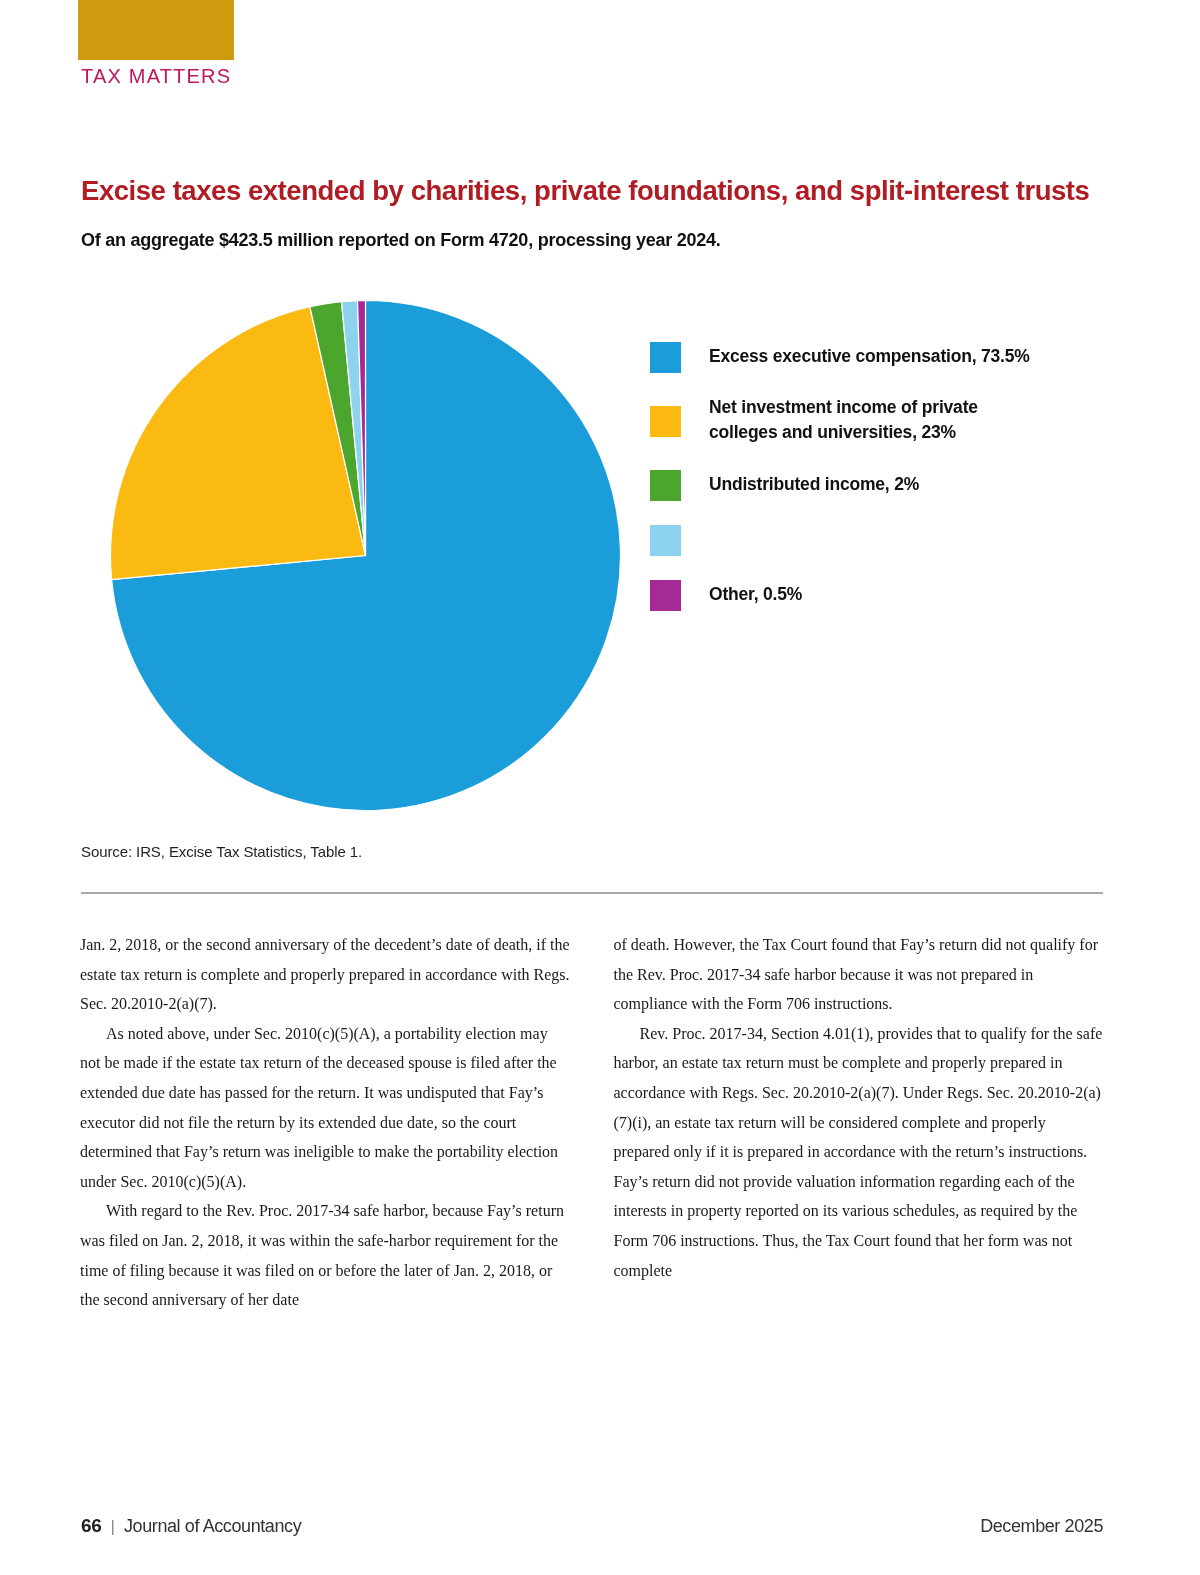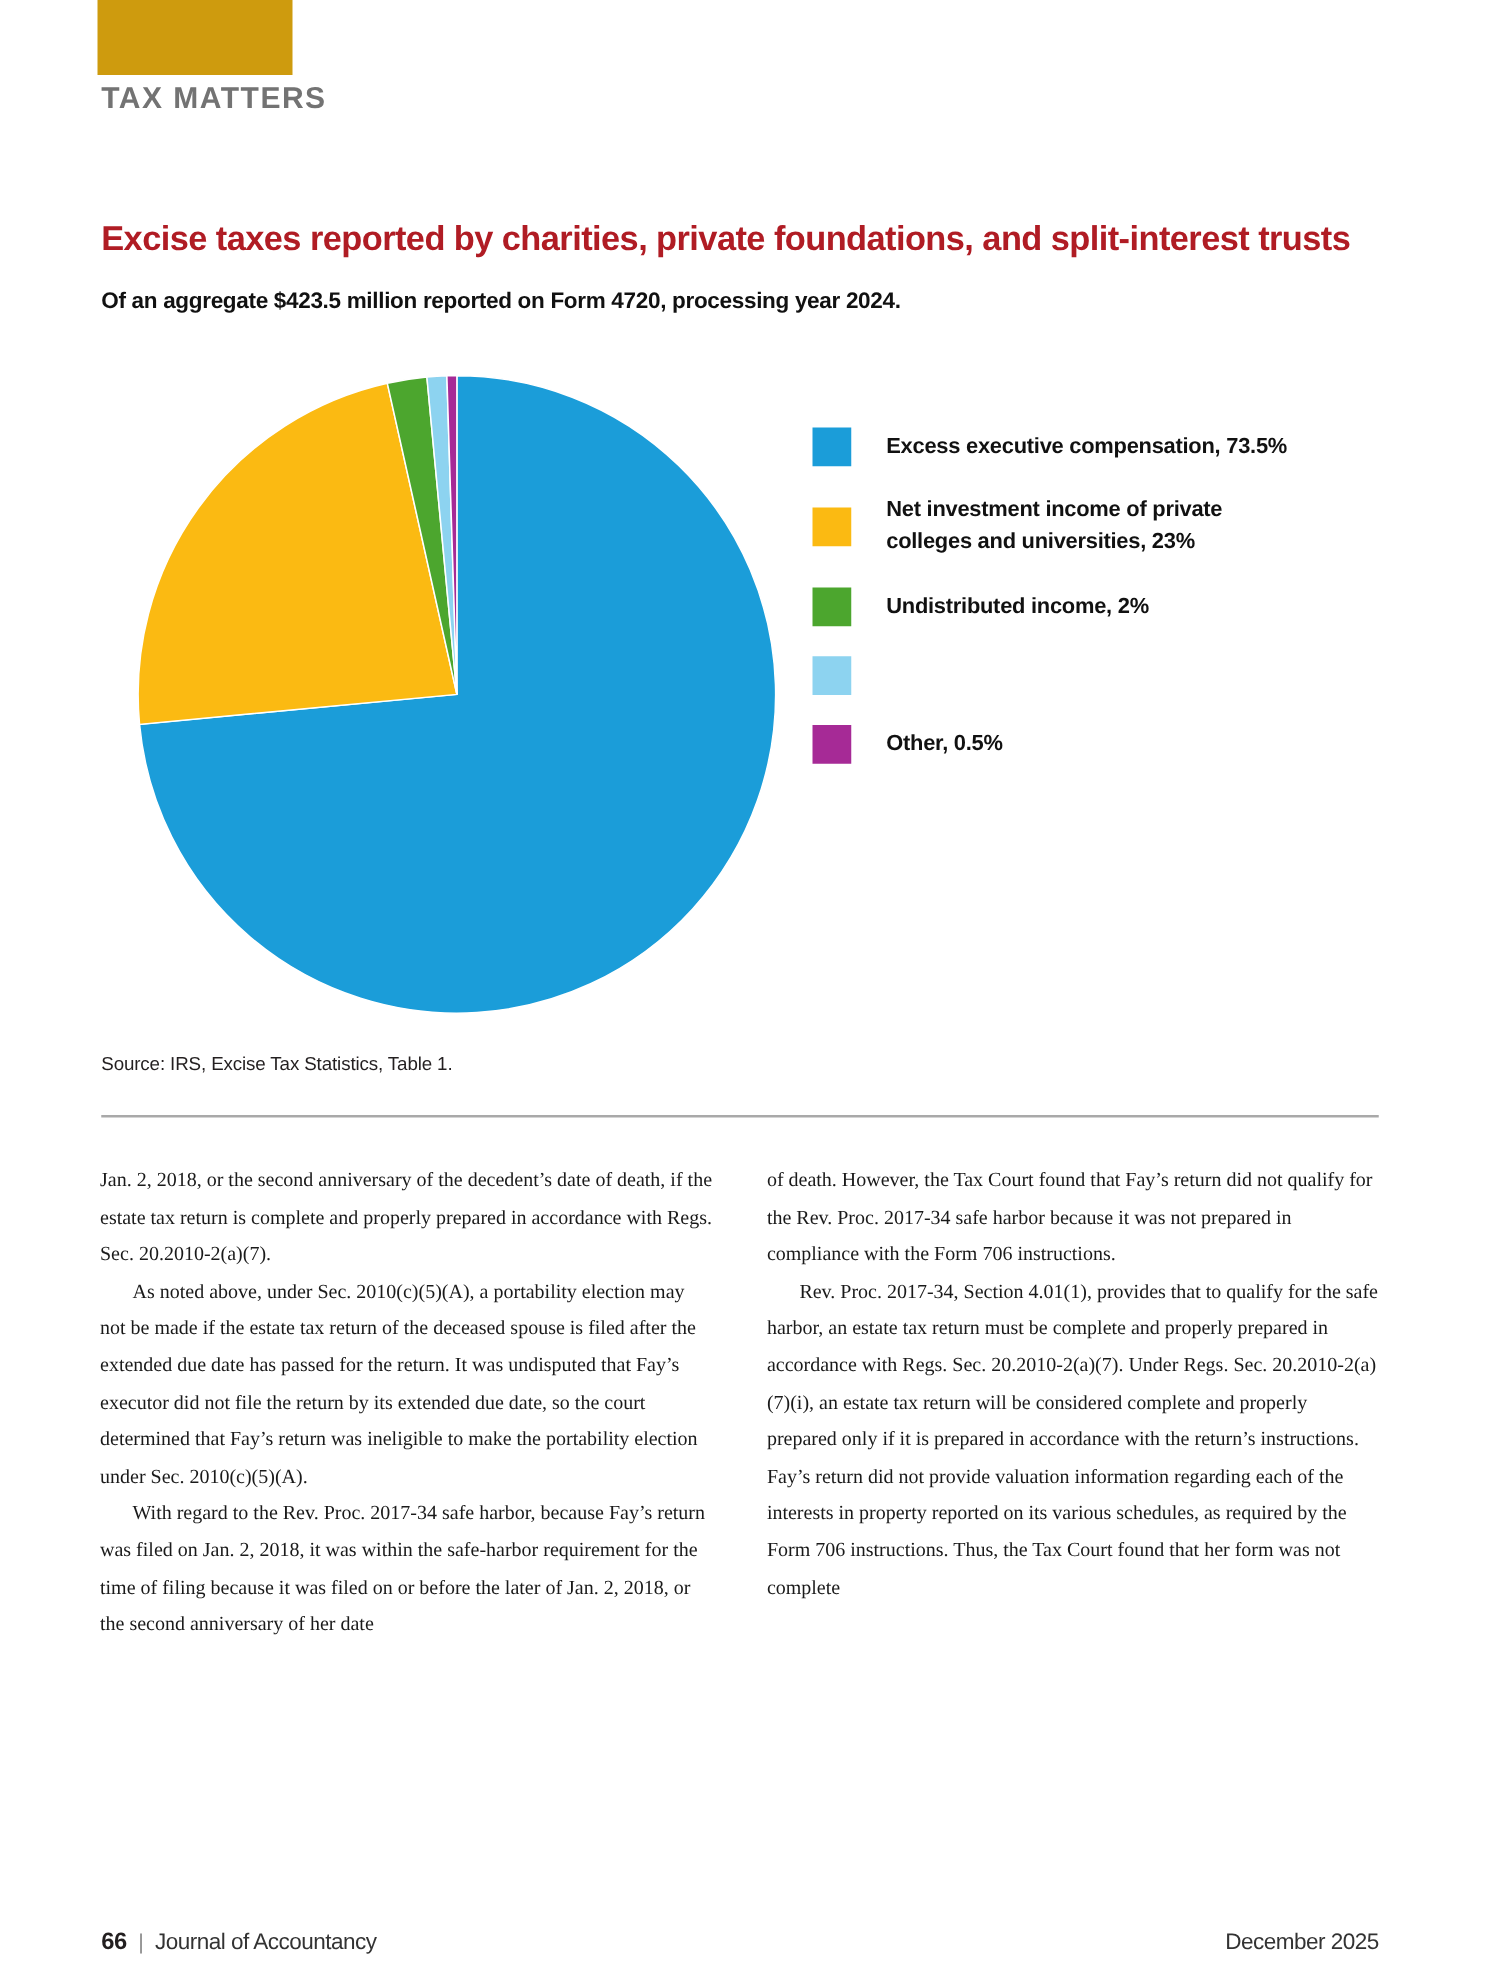--- a/index.html
+++ b/index.html
@@ -21,24 +21,24 @@
     left: 78px;
     top: 0;
     width: 156px;
     height: 60px;
     background: #CE9B0E;
   }
   #kicker-label {
     position: absolute;
     left: 81px;
     top: 65px;
-    font-size: 24px;
-    font-weight: bold;
+    font-size: 20px;
+    font-weight: normal;
     letter-spacing: 1.2px;
-    color: #737373;
+    color: #be185d;
     font-family: "Liberation Sans", sans-serif;
   }
 
   
   #figure-title {
     position: absolute;
     left: 81px;
     top: 175px;
     width: 1035px;
     font-size: 27.5px;
@@ -175,30 +175,29 @@
   #footer-pub {
     font-size: 18px;
     letter-spacing: -0.4px;
     color: #333333;
     text-align: center;
   }
   #footer-date {
     font-size: 18px;
     letter-spacing: -0.4px;
     color: #333333;
-    margin-top: 28px;
   }
 </style>
 </head>
 <body>
 
 <div id="kicker-bar"></div>
 <div id="kicker-label">TAX MATTERS</div>
 
-<div id="figure-title">Excise taxes reported by charities, private foundations, and split-interest trusts</div>
+<div id="figure-title">Excise taxes extended by charities, private foundations, and split-interest trusts</div>
 <div id="figure-subtitle">Of an aggregate $423.5 million reported on Form 4720, processing year 2024.</div>
 
 <div id="chart-area">
 
   <div id="pie-wrap">
     <svg id="pie-svg" width="515" height="515" viewBox="0 0 515 515">
       <g id="pie-slices">
           <path d="M 257.5 257.5 L 257.5 2.5 A 255 255 0 1 1 3.6316990262145907 281.4976198962213 Z" fill="#1B9DD9" stroke="#ffffff" stroke-width="1.2"></path>
           <path d="M 257.5 257.5 L 3.6316990262145907 281.4976198962213 A 255 255 0 0 1 201.8734734438815 8.641225705619462 Z" fill="#FBBA12" stroke="#ffffff" stroke-width="1.2"></path>
           <path d="M 257.5 257.5 L 201.8734734438815 8.641225705619462 A 255 255 0 0 1 233.5023801037787 3.6316990262145907 Z" fill="#4CA62E" stroke="#ffffff" stroke-width="1.2"></path>

